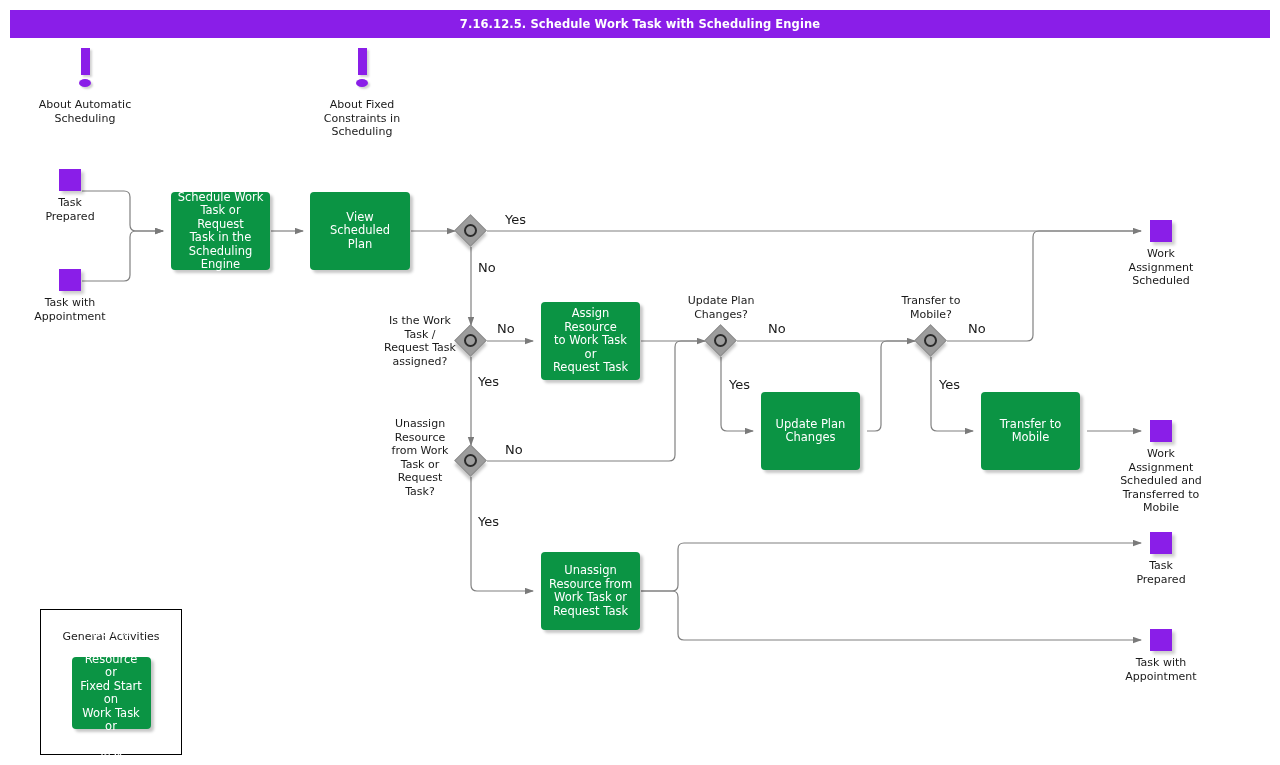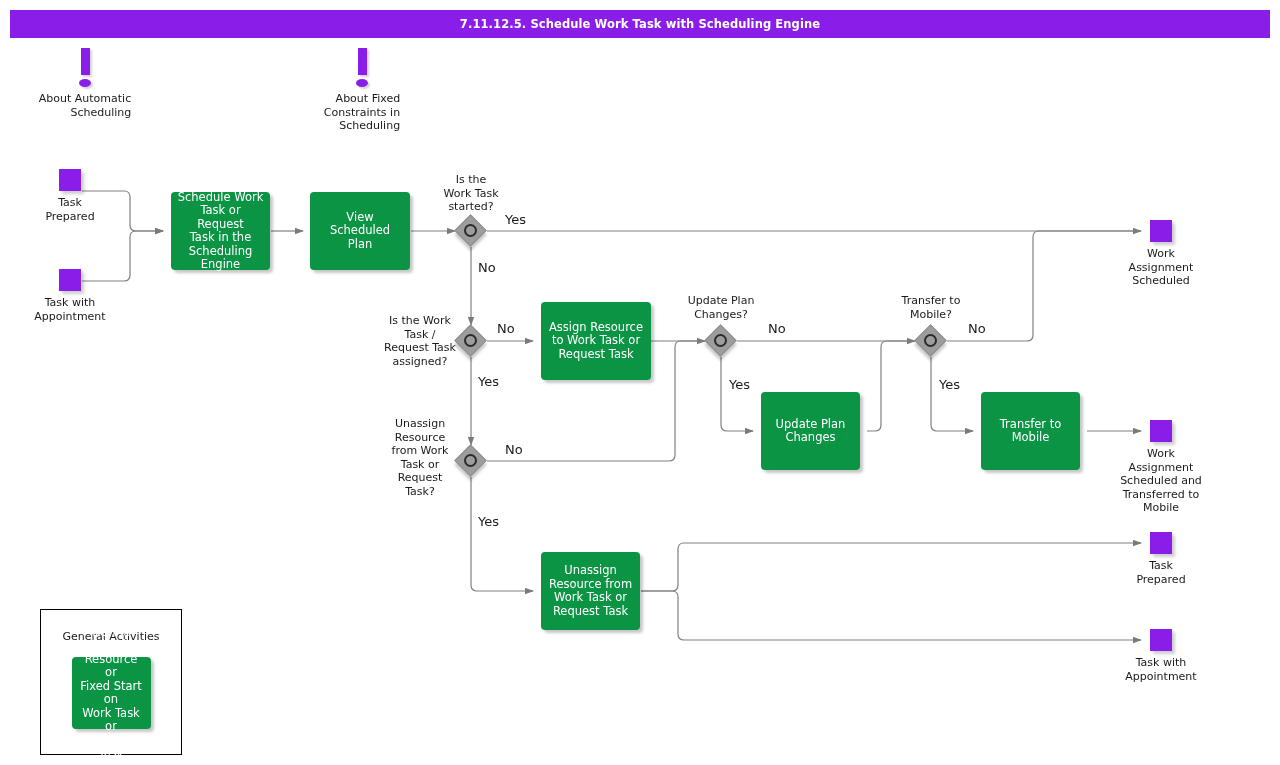--- a/index.html
+++ b/index.html
@@ -89,42 +89,42 @@
   .note-bang{position:relative;width:14px;height:42px;}
   .note-bang .bar{
     position:absolute;left:3px;top:0;width:9px;height:27px;background:#8A1EE8;
     box-shadow:2px 2px 2px rgba(0,0,0,.18);
   }
   .note-bang .dot{
     position:absolute;left:1px;top:31px;width:12px;height:8px;border-radius:50%;
     background:#8A1EE8;box-shadow:2px 2px 2px rgba(0,0,0,.18);
   }
   .note-label{
-    margin-top:2px;font-size:11px;line-height:13.5px;text-align:right;color:#1a1a1a;
+    margin-top:8px;font-size:11px;line-height:13.5px;text-align:center;color:#1a1a1a;
     white-space:pre-line;
   }
 
   
   .panel{
     position:absolute;
     border:1.5px solid #000000;
     background:#ffffff;
     box-sizing:border-box;
     display:flex;flex-direction:column;align-items:center;
   }
   .panel-title{
     font-size:11px;color:#1a1a1a;margin-top:20px;margin-bottom:14px;text-align:center;
   }
 </style>
 </head>
 <body>
 
 <div id="canvas">
 
-  <div class="titlebar">7.11.12.5. Schedule Work Task with Scheduling Engine</div>
+  <div class="titlebar">7.16.12.5. Schedule Work Task with Scheduling Engine</div>
 
   <svg class="links" viewBox="0 0 1280 765" xmlns="http://www.w3.org/2000/svg">
     <defs>
       <marker id="arrow" markerWidth="9" markerHeight="9" refX="8" refY="3.2" orient="auto" markerUnits="userSpaceOnUse">
         <path d="M0,0 L9,3.2 L0,6.4 z" fill="#7a7a7a"></path>
       </marker>
     </defs>
     <g fill="none" stroke="#808080" stroke-width="1.2">
 
       <path d="M82,191 H124 Q130,191 130,197 V225 Q130,231 136,231 H163" marker-end="url(#arrow)"></path>
@@ -205,21 +205,21 @@
 Scheduling
 Engine</span>
   </div>
 
   <div class="node activity" style="left:310px;top:192px;width:100px;height:78px;">
     <span style="white-space:pre-line;">View
 Scheduled
 Plan</span>
   </div>
 
-  <div class="node activity" style="left:541px;top:302px;width:110px;height:78px;">
+  <div class="node activity" style="left:541px;top:302px;width:99px;height:78px;">
     <span style="white-space:pre-line;">Assign Resource
 to Work Task or
 Request Task</span>
   </div>
 
   <div class="node activity" style="left:761px;top:392px;width:99px;height:78px;">
     <span style="white-space:pre-line;">Update Plan
 Changes</span>
   </div>
 
@@ -232,23 +232,20 @@
     <span style="white-space:pre-line;">Unassign
 Resource from
 Work Task or
 Request Task</span>
   </div>
 
   <div class="gateway" style="left:456px;top:216px;">
     <div class="gw-diamond"></div>
     <div class="gw-ring"></div>
   </div>
-  <div class="gw-label" style="left:421px;top:173px;width:100px;">Is the
-Work Task
-started?</div>
 
   <div class="gateway" style="left:456px;top:326px;">
     <div class="gw-diamond"></div>
     <div class="gw-ring"></div>
   </div>
   <div class="gw-label" style="left:370px;top:314px;width:100px;">Is the Work
 Task /
 Request Task
 assigned?</div>
 

